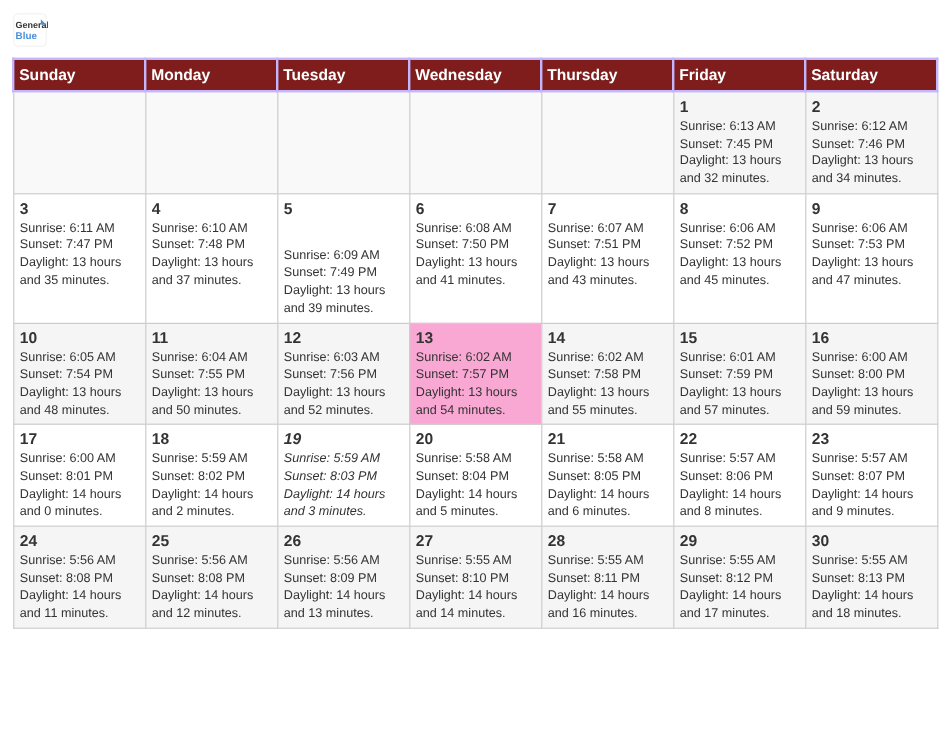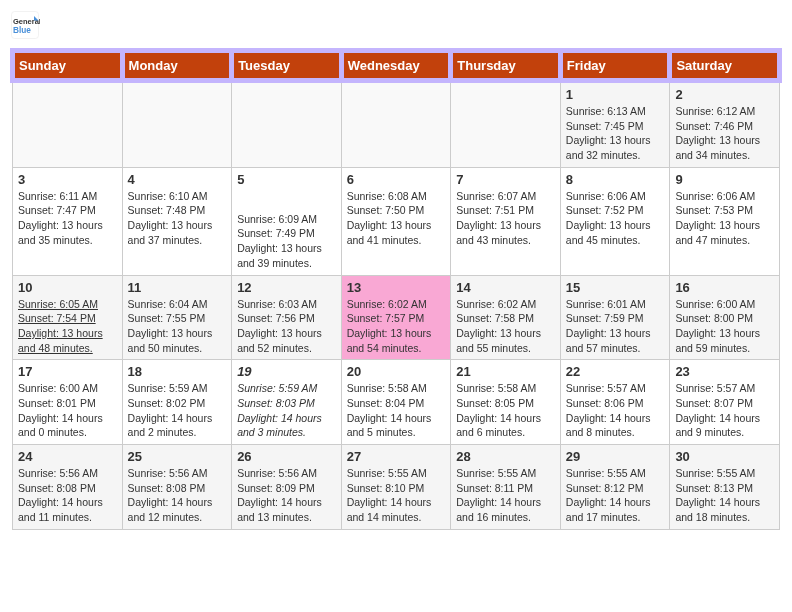--- a/index.html
+++ b/index.html
@@ -34,27 +34,27 @@
     .location-title {
       font-size: 15px;
       color: #555;
     }
     table {
       width: 100%;
       border-collapse: collapse;
       table-layout: fixed;
     }
     thead tr th {
-      background: #c2410c;
+      background: #7f1d1d;
       color: #fff;
       font-size: 13px;
       font-weight: bold;
       padding: 5px 4px;
       text-align: left;
-      border: 5px solid #c4b5fd;
+      border: 2px solid #c4b5fd;
     }
     tbody tr td {
       border: 1px solid #ccc;
       vertical-align: top;
       padding: 4px 5px;
       font-size: 11px;
       color: #333;
       height: 80px;
       background: #fff;
     }
@@ -178,21 +178,21 @@
           <span class="day-num">9</span>
           <div class="day-info" style="white-space: pre-line;">Sunrise: 6:06 AM
 Sunset: 7:53 PM
 Daylight: 13 hours
 and 47 minutes.</div>
         </td>
       </tr>
       <tr>
         <td style="background: rgb(245, 245, 245);">
           <span class="day-num">10</span>
-          <div class="day-info" style="white-space: pre-line; text-decoration: underline;">Sunrise: 6:05 AM
+          <div class="day-info" style="white-space: pre-line;">Sunrise: 6:05 AM
 Sunset: 7:54 PM
 Daylight: 13 hours
 and 48 minutes.</div>
         </td>
         <td style="background: rgb(245, 245, 245);">
           <span class="day-num">11</span>
           <div class="day-info" style="white-space: pre-line;">Sunrise: 6:04 AM
 Sunset: 7:55 PM
 Daylight: 13 hours
 and 50 minutes.</div>

